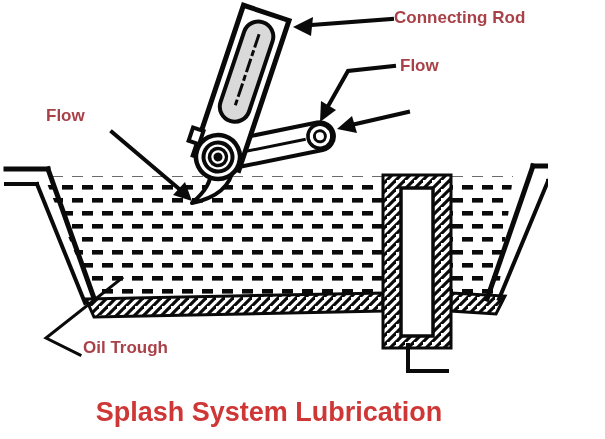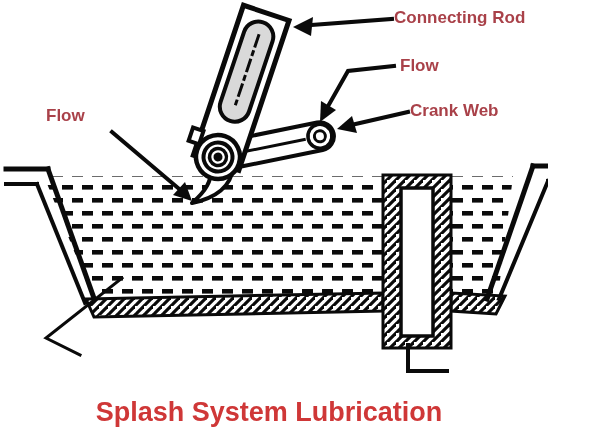--- a/index.html
+++ b/index.html
@@ -103,17 +103,17 @@
       <polygon class="blackfill" points="192,201 173,195 185,182"></polygon>
 
       <path class="ln3" d="M122,278 L46,338 L80,355"></path>
 
       <path class="ln4" d="M408,345 L408,371 L447,371"></path>
     </g>
   </svg>
 
   <div class="lbl" style="left:394px;top:8px">Connecting Rod</div>
   <div class="lbl" style="left:400px;top:56px">Flow</div>
-  <div class="lbl" style="left:410px;top:101px">Crank Web</div>
   <div class="lbl" style="left:46px;top:106px">Flow</div>
+  <div class="lbl" style="left:83px;top:338px">Oil Trough</div>
 
   <div class="title">Splash System Lubrication</div>
 </div>
 
 </body></html>

